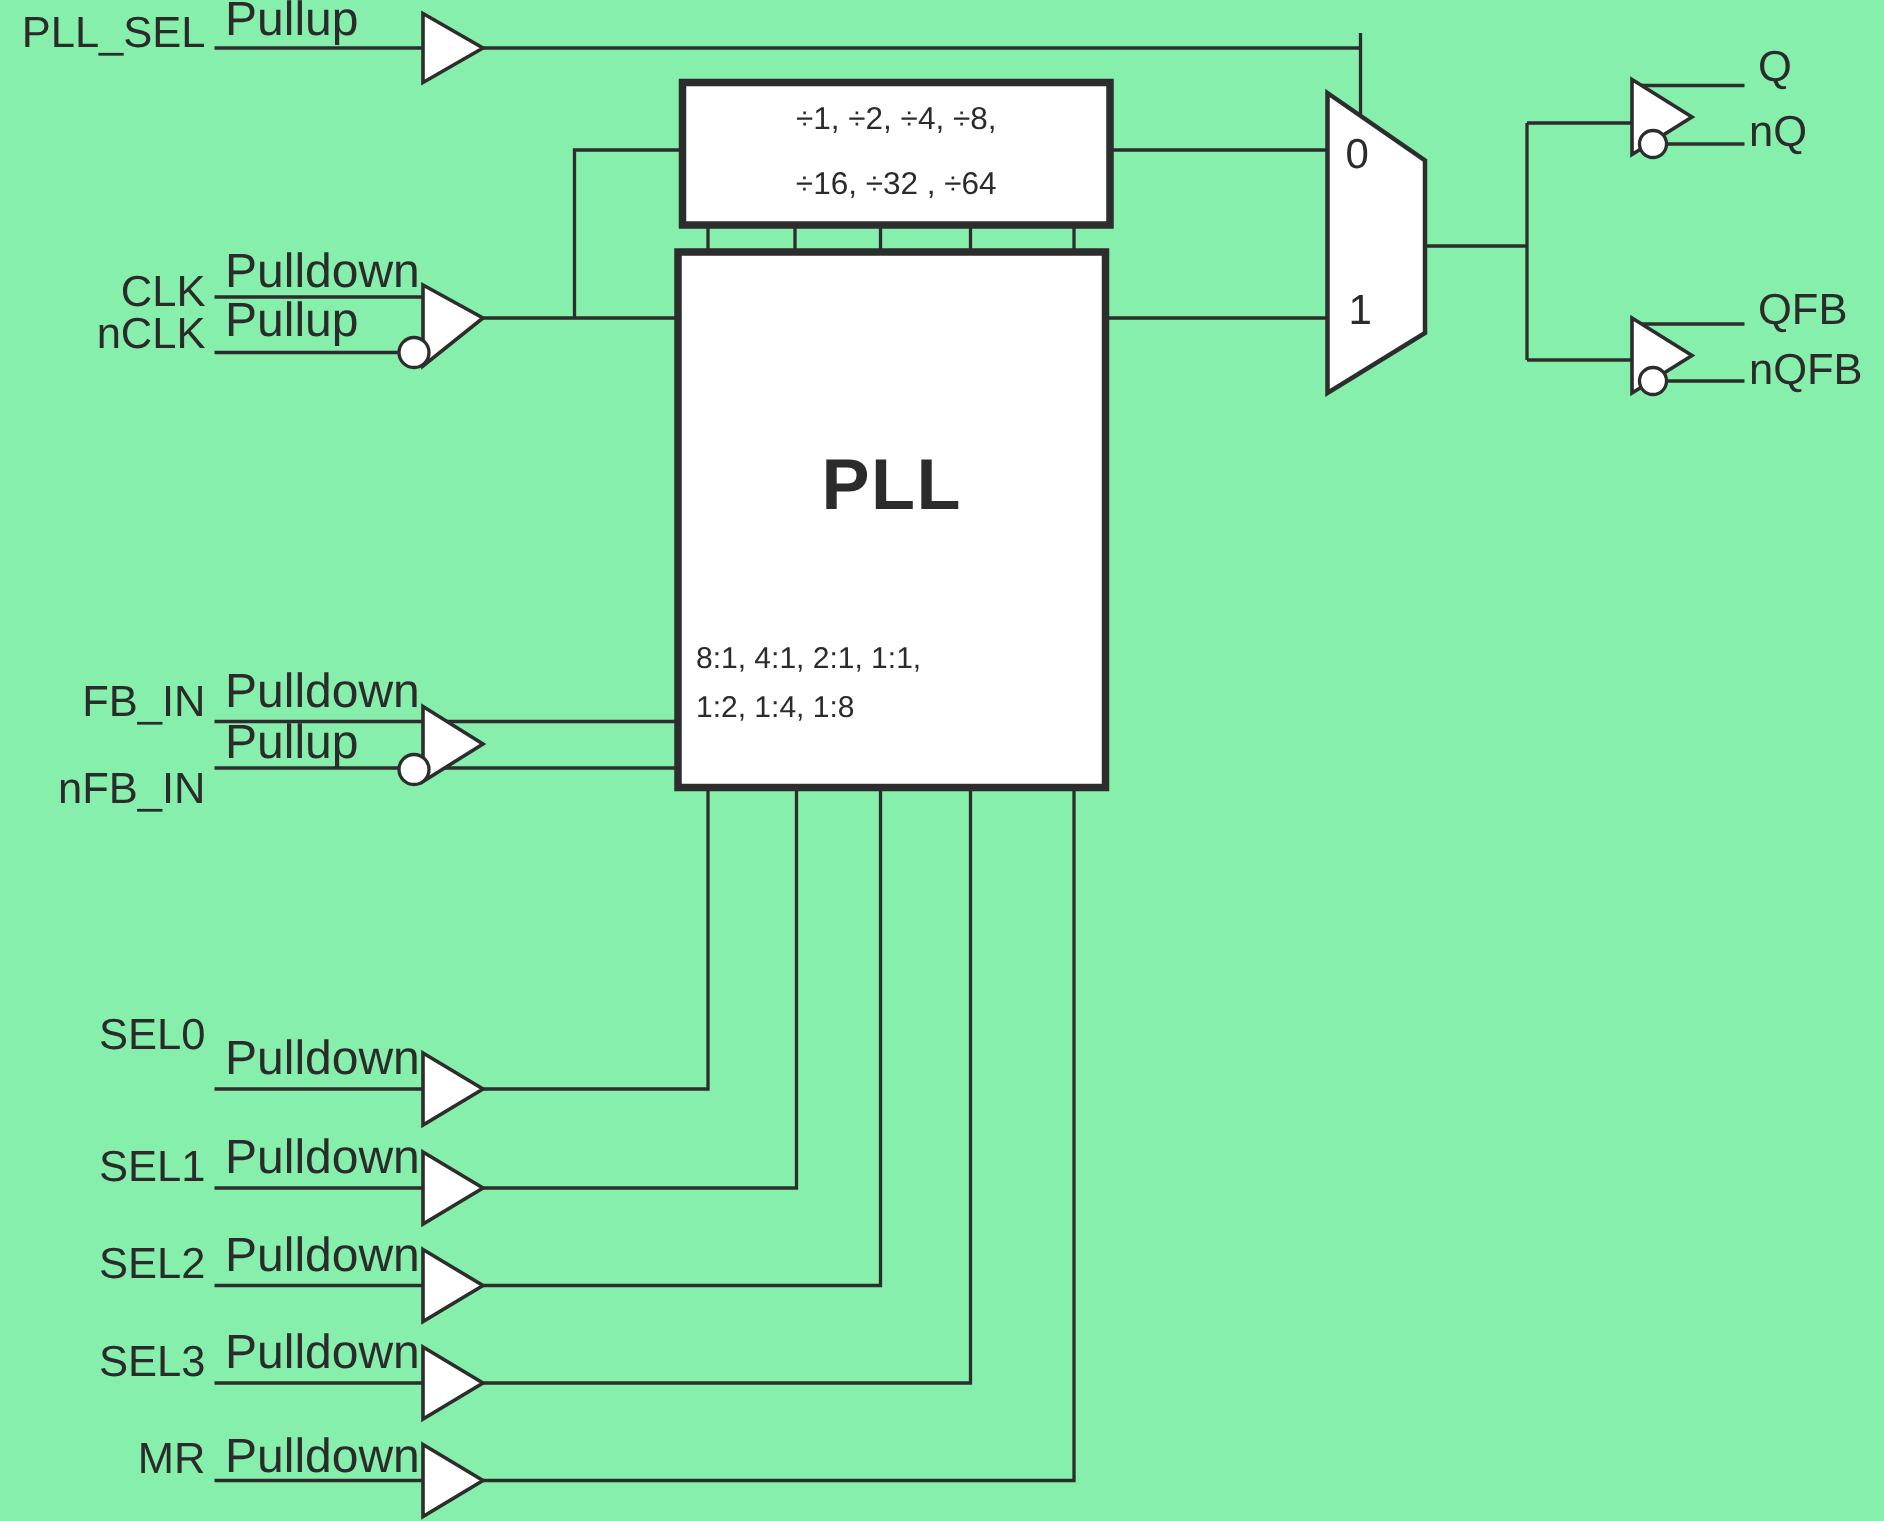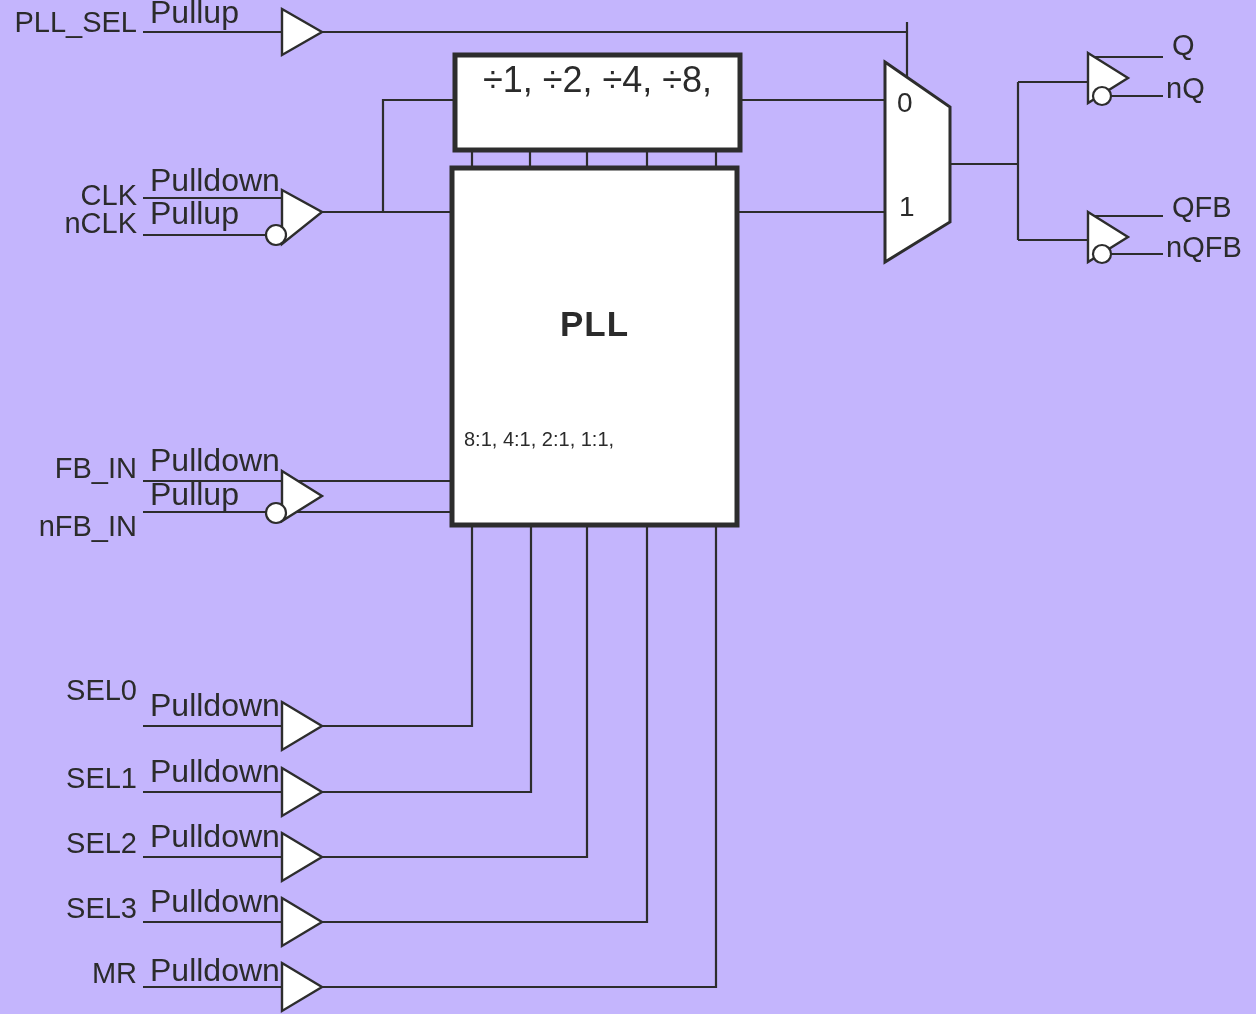--- a/index.html
+++ b/index.html
@@ -1,27 +1,27 @@
 <!DOCTYPE html>
 <html><head>
 <meta charset="utf-8">
 <style>
   html,body{margin:0;padding:0;background:#ffffff;}
   .stage{
-    position:relative;width:1256px;height:1014px;background:#c4b5fd;
+    position:relative;width:1256px;height:1014px;background:#86efac;
     font-family:"Liberation Sans", sans-serif;color:#2b2b2b;overflow:hidden;
   }
   .stage svg{position:absolute;left:0;top:0;}
   .lbl{position:absolute;white-space:nowrap;color:#2b2b2b;}
   .name{font-size:29px;line-height:29px;left:0;width:137px;text-align:right;}
   .pull{font-size:32px;line-height:24px;left:150px;}
   .out{font-size:29px;line-height:29px;}
   .muxnum{font-size:28px;line-height:28px;}
-  .divtext{font-size:36px;line-height:43px;left:455px;width:285px;top:58px;text-align:center;}
-  .plltitle{font-size:35px;line-height:40px;font-weight:bold;left:452px;width:285px;top:304px;text-align:center;letter-spacing:1px;}
+  .divtext{font-size:21px;line-height:43px;left:455px;width:285px;top:58px;text-align:center;}
+  .plltitle{font-size:48px;line-height:40px;font-weight:bold;left:452px;width:285px;top:304px;text-align:center;letter-spacing:1px;}
   .ratios{font-size:20px;line-height:33px;left:464px;top:423px;}
 </style>
 </head>
 <body>
 
 <div class="stage">
 
   <svg width="1256" height="1014" viewBox="0 0 1256 1014">
 
     <g stroke="#2d2d2d" stroke-width="2.2" fill="none">
@@ -98,25 +98,27 @@
   <div class="lbl pull" style="top:448px">Pulldown</div>
   <div class="lbl pull" style="top:482px">Pullup</div>
   <div class="lbl pull" style="top:693px">Pulldown</div>
   <div class="lbl pull" style="top:759px">Pulldown</div>
   <div class="lbl pull" style="top:824px">Pulldown</div>
   <div class="lbl pull" style="top:889px">Pulldown</div>
   <div class="lbl pull" style="top:958px">Pulldown</div>
 
   <div class="lbl divtext">
     <div>÷1, ÷2, ÷4, ÷8,</div>
+    <div>÷16, ÷32 , ÷64</div>
   </div>
 
   <div class="lbl plltitle">PLL</div>
   <div class="lbl ratios">
     <div>8:1, 4:1, 2:1, 1:1,</div>
+    <div>1:2, 1:4, 1:8</div>
   </div>
 
   <div class="lbl muxnum" style="left:897px;top:89px">0</div>
   <div class="lbl muxnum" style="left:899px;top:193px">1</div>
 
   <div class="lbl out" style="left:1172px;top:31px">Q</div>
   <div class="lbl out" style="left:1166px;top:74px">nQ</div>
   <div class="lbl out" style="left:1172px;top:193px">QFB</div>
   <div class="lbl out" style="left:1166px;top:233px">nQFB</div>
 

